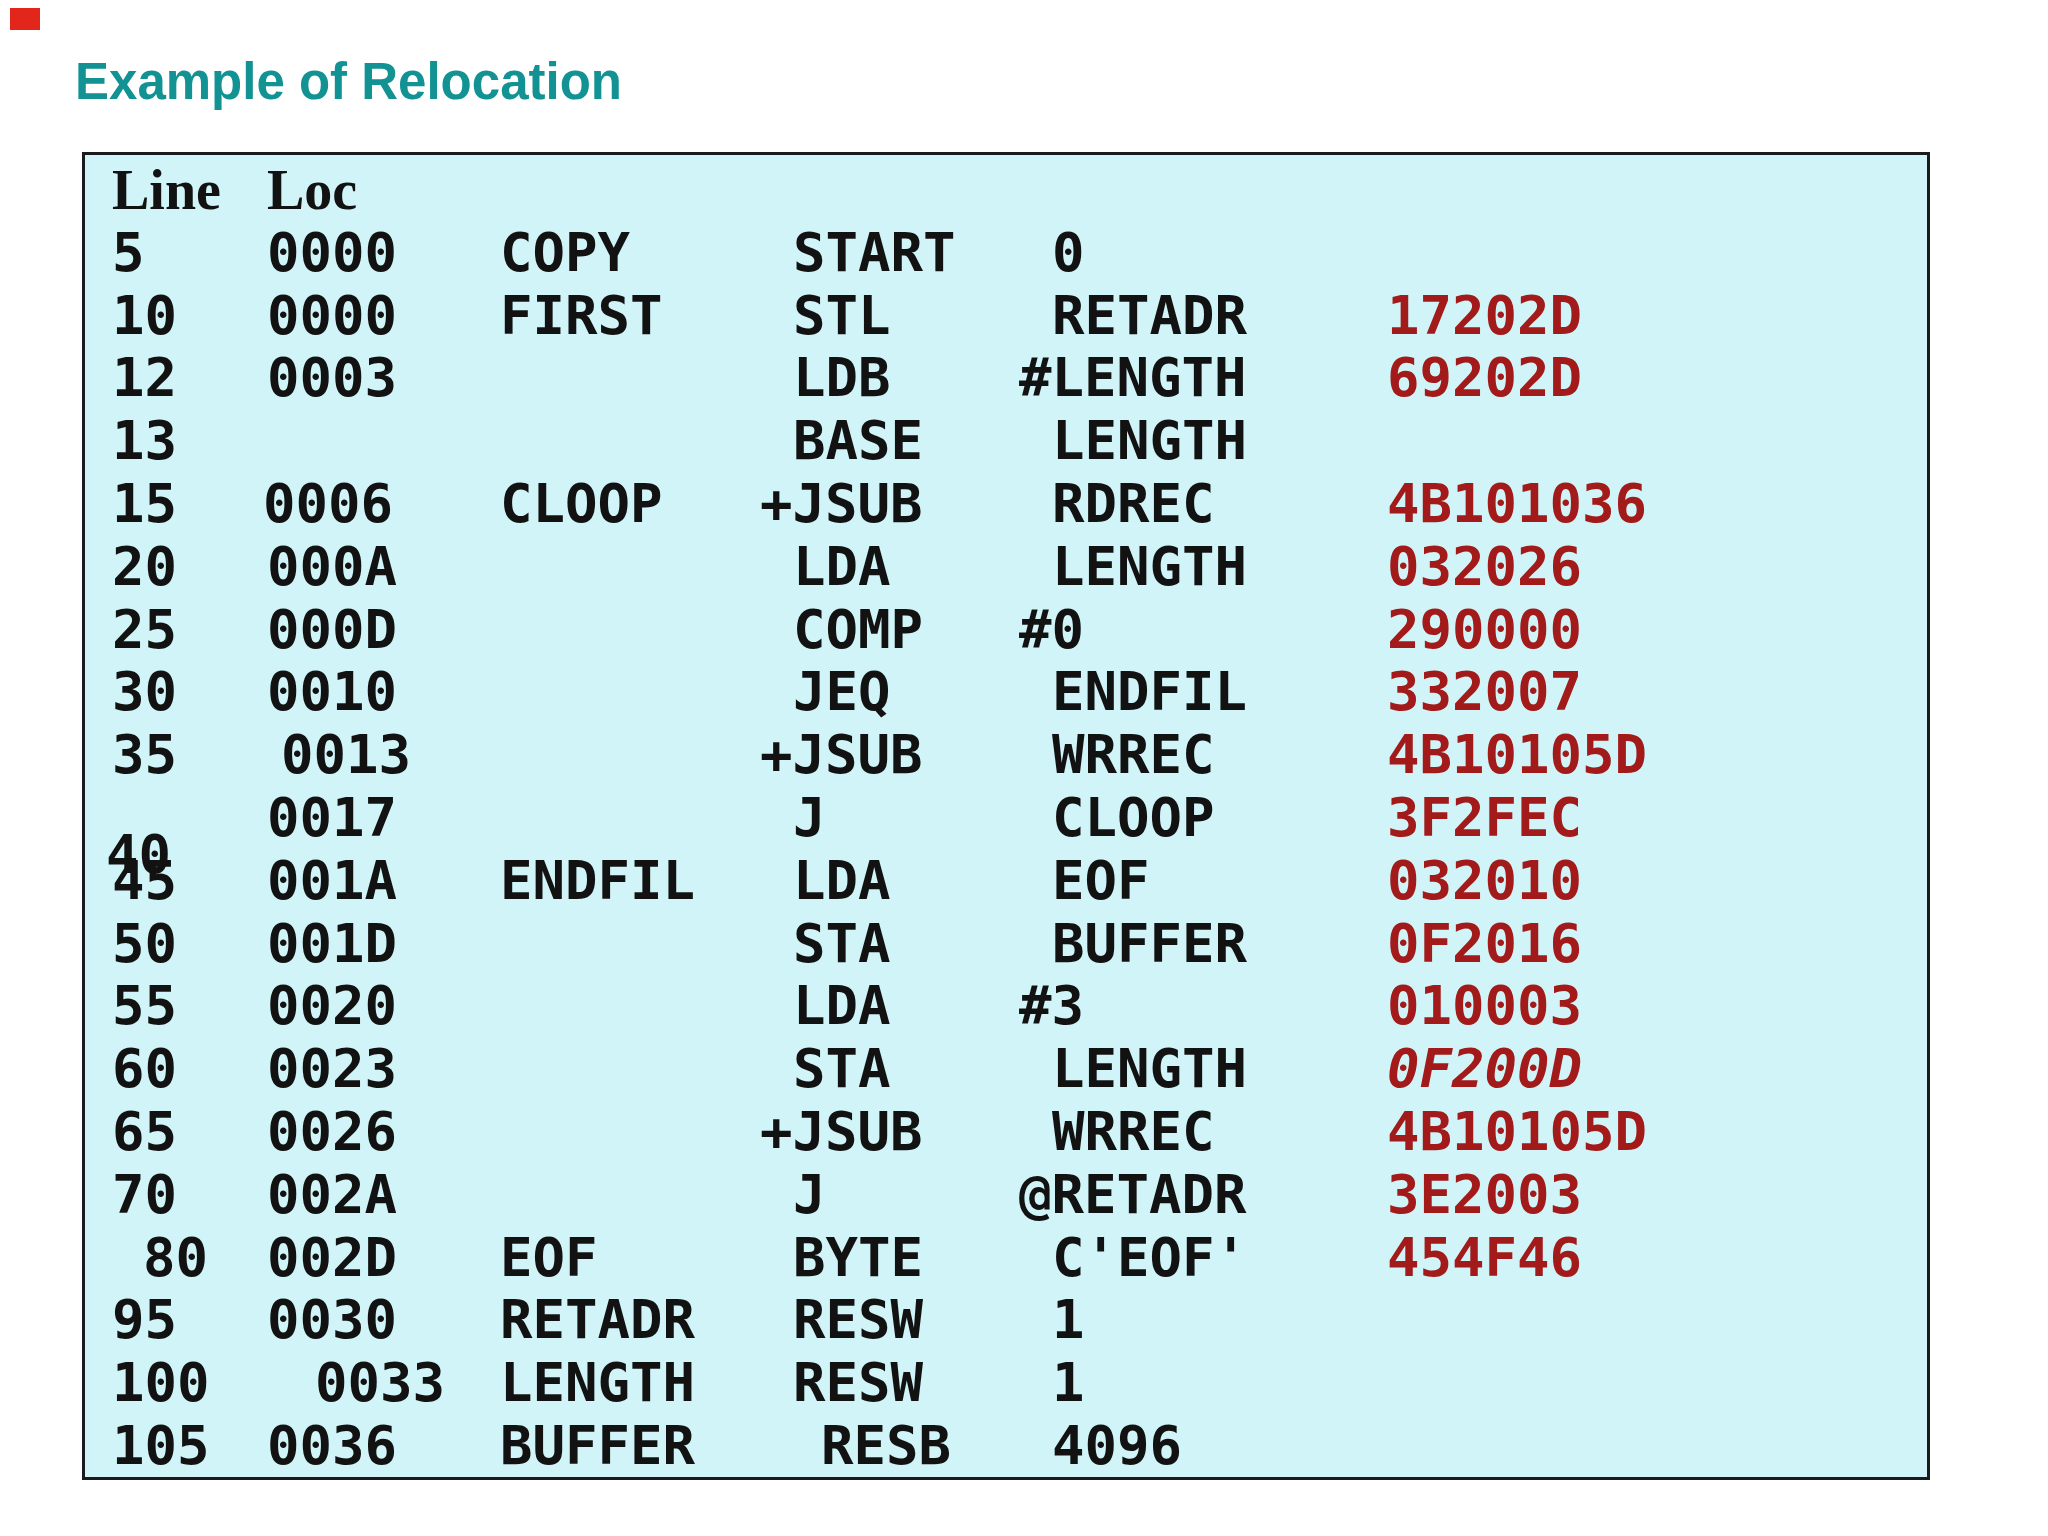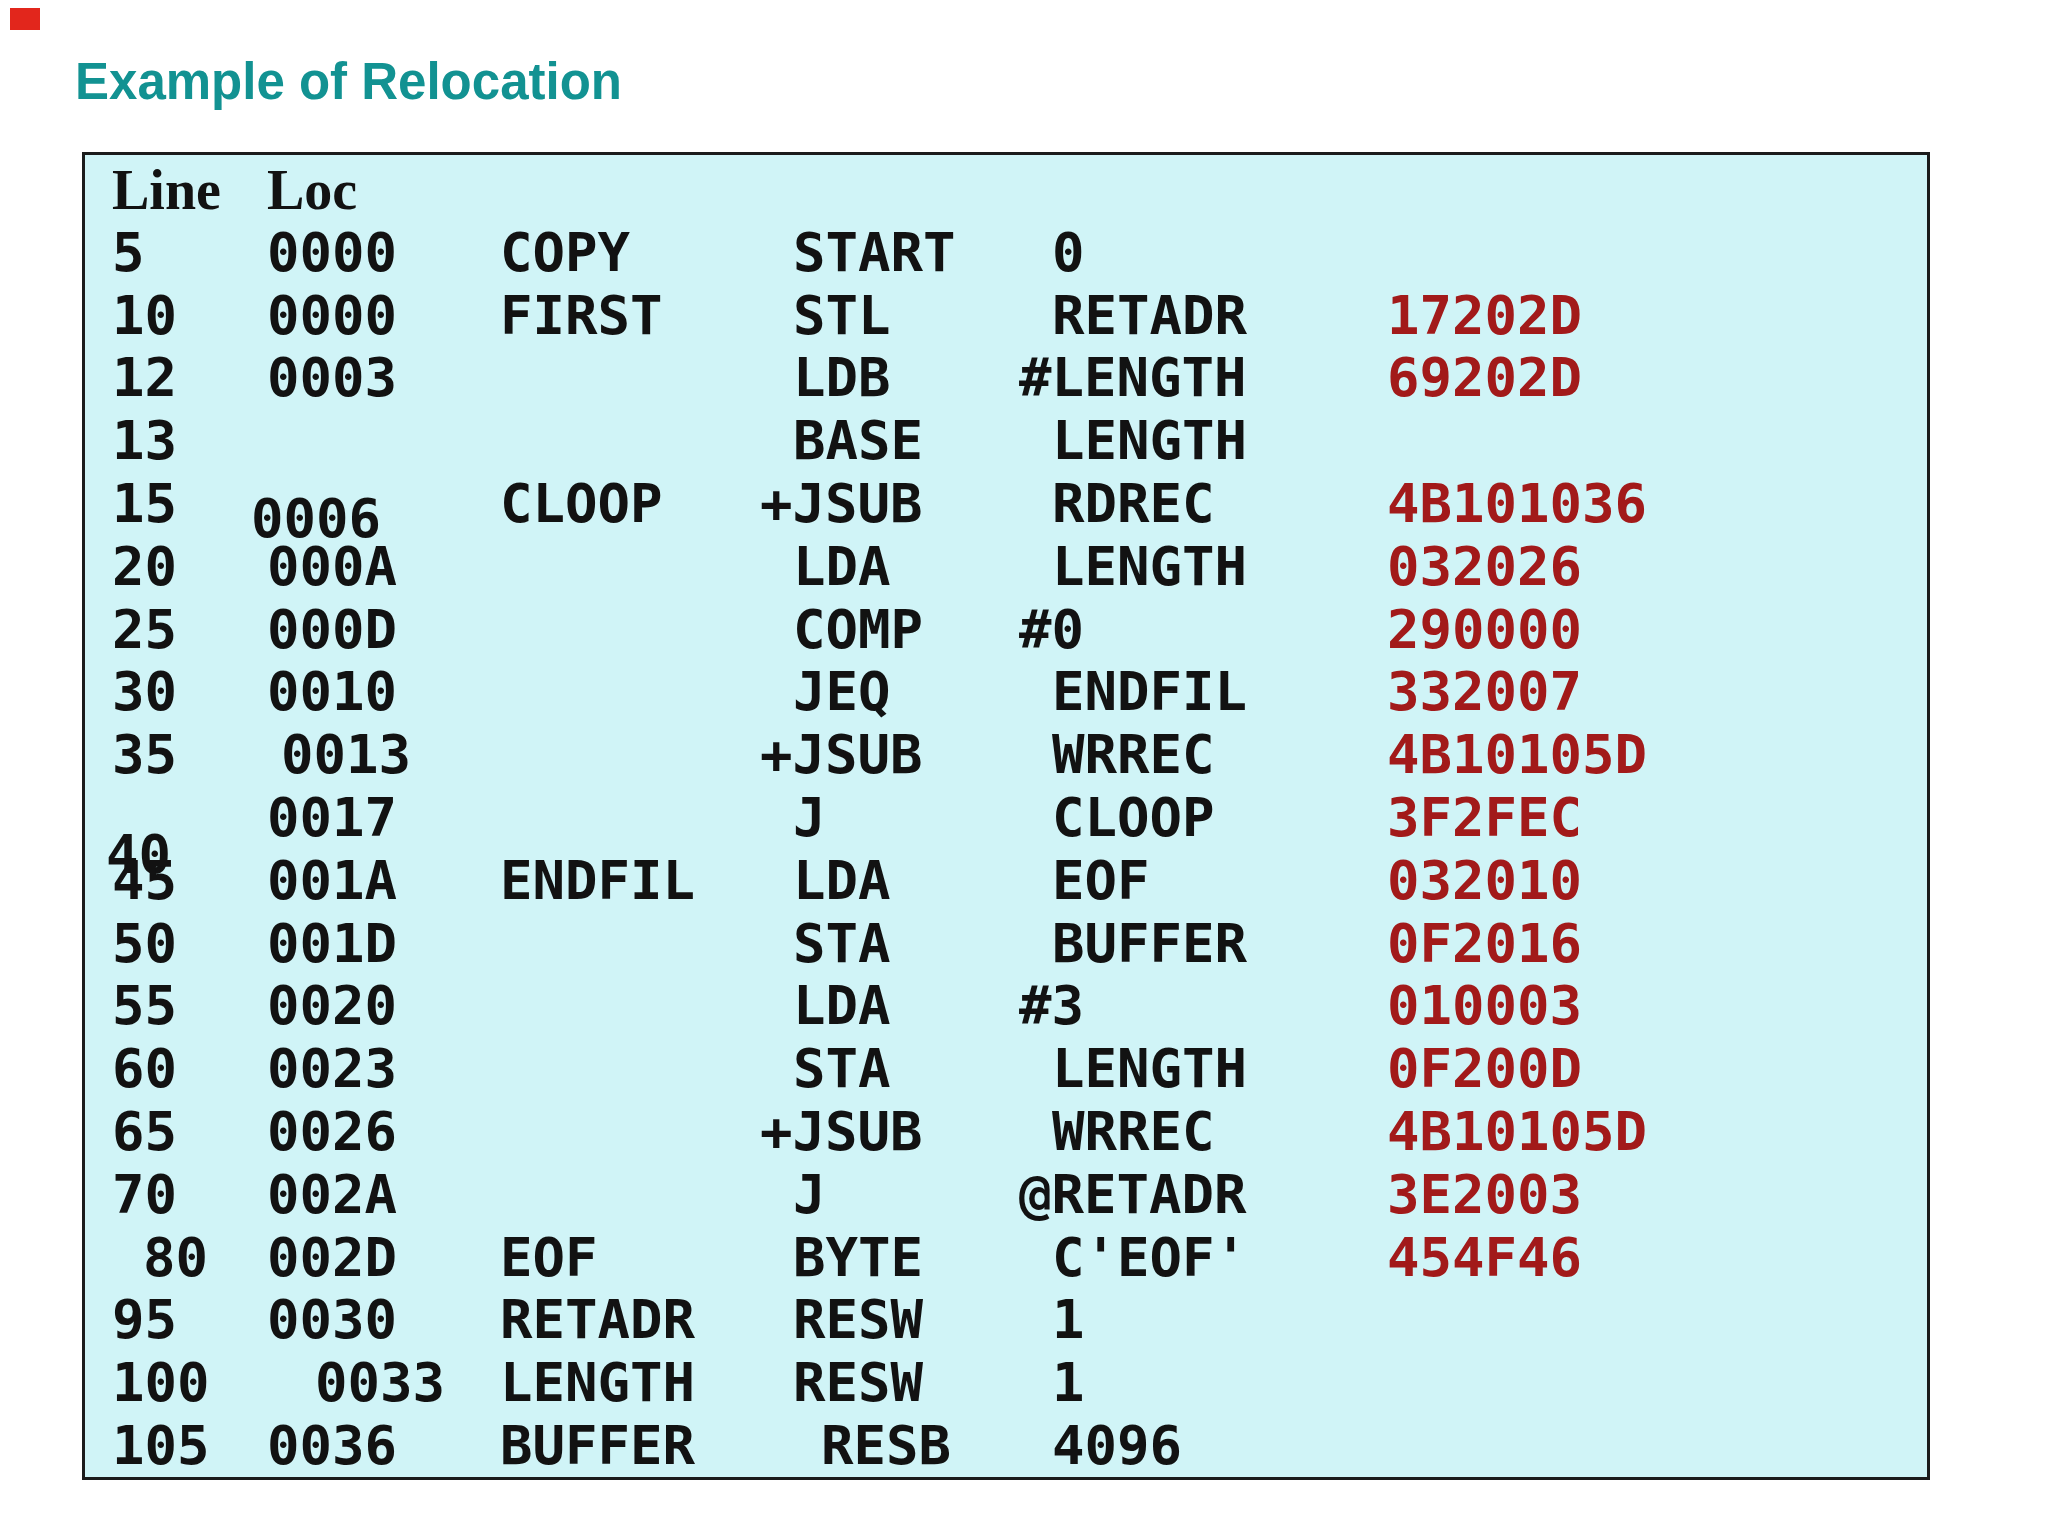--- a/index.html
+++ b/index.html
@@ -52,30 +52,30 @@
 <div class="listing-table">
   <div class="hline" style="top: 3px;">
     <span class="hdr-cell" style="left:27px">Line</span>
     <span class="hdr-cell" style="left:182px">Loc</span>
   </div>
   <div>
       <div class="hline" style="top: 65.8px;"><span class="row-cell" style="left: 27px;">5</span><span class="row-cell" style="left: 182px;">0000</span><span class="row-cell" style="left: 415px;">COPY</span><span class="row-cell" style="left: 708px;">START</span><span class="row-cell" style="left: 967px;">0</span></div>
       <div class="hline" style="top: 128.6px;"><span class="row-cell" style="left: 27px;">10</span><span class="row-cell" style="left: 182px;">0000</span><span class="row-cell" style="left: 415px;">FIRST</span><span class="row-cell" style="left: 708px;">STL</span><span class="row-cell" style="left: 967px;">RETADR</span><span class="row-cell objcode" style="left: 1302px;">17202D</span></div>
       <div class="hline" style="top: 191.4px;"><span class="row-cell" style="left: 27px;">12</span><span class="row-cell" style="left: 182px;">0003</span><span class="row-cell" style="left: 708px;">LDB</span><span class="row-cell" style="left: 934px;">#LENGTH</span><span class="row-cell objcode" style="left: 1302px;">69202D</span></div>
       <div class="hline" style="top: 254.2px;"><span class="row-cell" style="left: 27px;">13</span><span class="row-cell" style="left: 708px;">BASE</span><span class="row-cell" style="left: 967px;">LENGTH</span></div>
-      <div class="hline" style="top: 317px;"><span class="row-cell" style="left: 27px;">15</span><span class="row-cell" style="left: 166px; margin-top: 15px;">0006</span><span class="row-cell" style="left: 415px;">CLOOP</span><span class="row-cell" style="left: 675px;">+JSUB</span><span class="row-cell" style="left: 967px;">RDREC</span><span class="row-cell objcode" style="left: 1302px;">4B101036</span></div>
+      <div class="hline" style="top: 317px;"><span class="row-cell" style="left: 27px;">15</span><span class="row-cell" style="left: 178px;">0006</span><span class="row-cell" style="left: 415px;">CLOOP</span><span class="row-cell" style="left: 675px;">+JSUB</span><span class="row-cell" style="left: 967px;">RDREC</span><span class="row-cell objcode" style="left: 1302px;">4B101036</span></div>
       <div class="hline" style="top: 379.8px;"><span class="row-cell" style="left: 27px;">20</span><span class="row-cell" style="left: 182px;">000A</span><span class="row-cell" style="left: 708px;">LDA</span><span class="row-cell" style="left: 967px;">LENGTH</span><span class="row-cell objcode" style="left: 1302px;">032026</span></div>
       <div class="hline" style="top: 442.6px;"><span class="row-cell" style="left: 27px;">25</span><span class="row-cell" style="left: 182px;">000D</span><span class="row-cell" style="left: 708px;">COMP</span><span class="row-cell" style="left: 934px;">#0</span><span class="row-cell objcode" style="left: 1302px;">290000</span></div>
       <div class="hline" style="top: 505.4px;"><span class="row-cell" style="left: 27px;">30</span><span class="row-cell" style="left: 182px;">0010</span><span class="row-cell" style="left: 708px;">JEQ</span><span class="row-cell" style="left: 967px;">ENDFIL</span><span class="row-cell objcode" style="left: 1302px;">332007</span></div>
       <div class="hline" style="top: 568.2px;"><span class="row-cell" style="left: 27px;">35</span><span class="row-cell" style="left: 182px; margin-left: 14px;">0013</span><span class="row-cell" style="left: 675px;">+JSUB</span><span class="row-cell" style="left: 967px;">WRREC</span><span class="row-cell objcode" style="left: 1302px;">4B10105D</span></div>
       <div class="hline" style="top: 631px;"><span class="row-cell" style="left: 21px; margin-top: 37px;">40</span><span class="row-cell" style="left: 182px;">0017</span><span class="row-cell" style="left: 708px;">J</span><span class="row-cell" style="left: 967px;">CLOOP</span><span class="row-cell objcode" style="left: 1302px;">3F2FEC</span></div>
       <div class="hline" style="top: 693.8px;"><span class="row-cell" style="left: 27px;">45</span><span class="row-cell" style="left: 182px;">001A</span><span class="row-cell" style="left: 415px;">ENDFIL</span><span class="row-cell" style="left: 708px;">LDA</span><span class="row-cell" style="left: 967px;">EOF</span><span class="row-cell objcode" style="left: 1302px;">032010</span></div>
       <div class="hline" style="top: 756.6px;"><span class="row-cell" style="left: 27px;">50</span><span class="row-cell" style="left: 182px;">001D</span><span class="row-cell" style="left: 708px;">STA</span><span class="row-cell" style="left: 967px;">BUFFER</span><span class="row-cell objcode" style="left: 1302px;">0F2016</span></div>
       <div class="hline" style="top: 819.4px;"><span class="row-cell" style="left: 27px;">55</span><span class="row-cell" style="left: 182px;">0020</span><span class="row-cell" style="left: 708px;">LDA</span><span class="row-cell" style="left: 934px;">#3</span><span class="row-cell objcode" style="left: 1302px;">010003</span></div>
-      <div class="hline" style="top: 882.2px;"><span class="row-cell" style="left: 27px;">60</span><span class="row-cell" style="left: 182px;">0023</span><span class="row-cell" style="left: 708px;">STA</span><span class="row-cell" style="left: 967px;">LENGTH</span><span class="row-cell objcode" style="left: 1302px;">0F200D</span></div>
+      <div class="hline" style="top: 882.2px;"><span class="row-cell" style="left: 27px;">60</span><span class="row-cell" style="left: 182px;">0023</span><span class="row-cell" style="left: 708px;">STA</span><span class="row-cell" style="left: 967px;">LENGTH</span><span class="row-cell objcode" style="left: 1302px; font-style: italic;">0F200D</span></div>
       <div class="hline" style="top: 945px;"><span class="row-cell" style="left: 27px;">65</span><span class="row-cell" style="left: 182px;">0026</span><span class="row-cell" style="left: 675px;">+JSUB</span><span class="row-cell" style="left: 967px;">WRREC</span><span class="row-cell objcode" style="left: 1302px;">4B10105D</span></div>
       <div class="hline" style="top: 1007.8px;"><span class="row-cell" style="left: 27px;">70</span><span class="row-cell" style="left: 182px;">002A</span><span class="row-cell" style="left: 708px;">J</span><span class="row-cell" style="left: 934px;">@RETADR</span><span class="row-cell objcode" style="left: 1302px;">3E2003</span></div>
       <div class="hline" style="top: 1070.6px;"><span class="row-cell" style="left: 27px; margin-left: 31px;">80</span><span class="row-cell" style="left: 182px;">002D</span><span class="row-cell" style="left: 415px;">EOF</span><span class="row-cell" style="left: 708px;">BYTE</span><span class="row-cell" style="left: 967px;">C'EOF'</span><span class="row-cell objcode" style="left: 1302px;">454F46</span></div>
       <div class="hline" style="top: 1133.4px;"><span class="row-cell" style="left: 27px;">95</span><span class="row-cell" style="left: 182px;">0030</span><span class="row-cell" style="left: 415px;">RETADR</span><span class="row-cell" style="left: 708px;">RESW</span><span class="row-cell" style="left: 967px;">1</span></div>
       <div class="hline" style="top: 1196.2px;"><span class="row-cell" style="left: 27px;">100</span><span class="row-cell" style="left: 190px; margin-left: 40px;">0033</span><span class="row-cell" style="left: 415px;">LENGTH</span><span class="row-cell" style="left: 708px;">RESW</span><span class="row-cell" style="left: 967px;">1</span></div>
       <div class="hline" style="top: 1259px;"><span class="row-cell" style="left: 27px;">105</span><span class="row-cell" style="left: 182px;">0036</span><span class="row-cell" style="left: 415px;">BUFFER</span><span class="row-cell" style="left: 736px;">RESB</span><span class="row-cell" style="left: 967px;">4096</span></div>
     </div>
 </div>
 
 </body></html>

